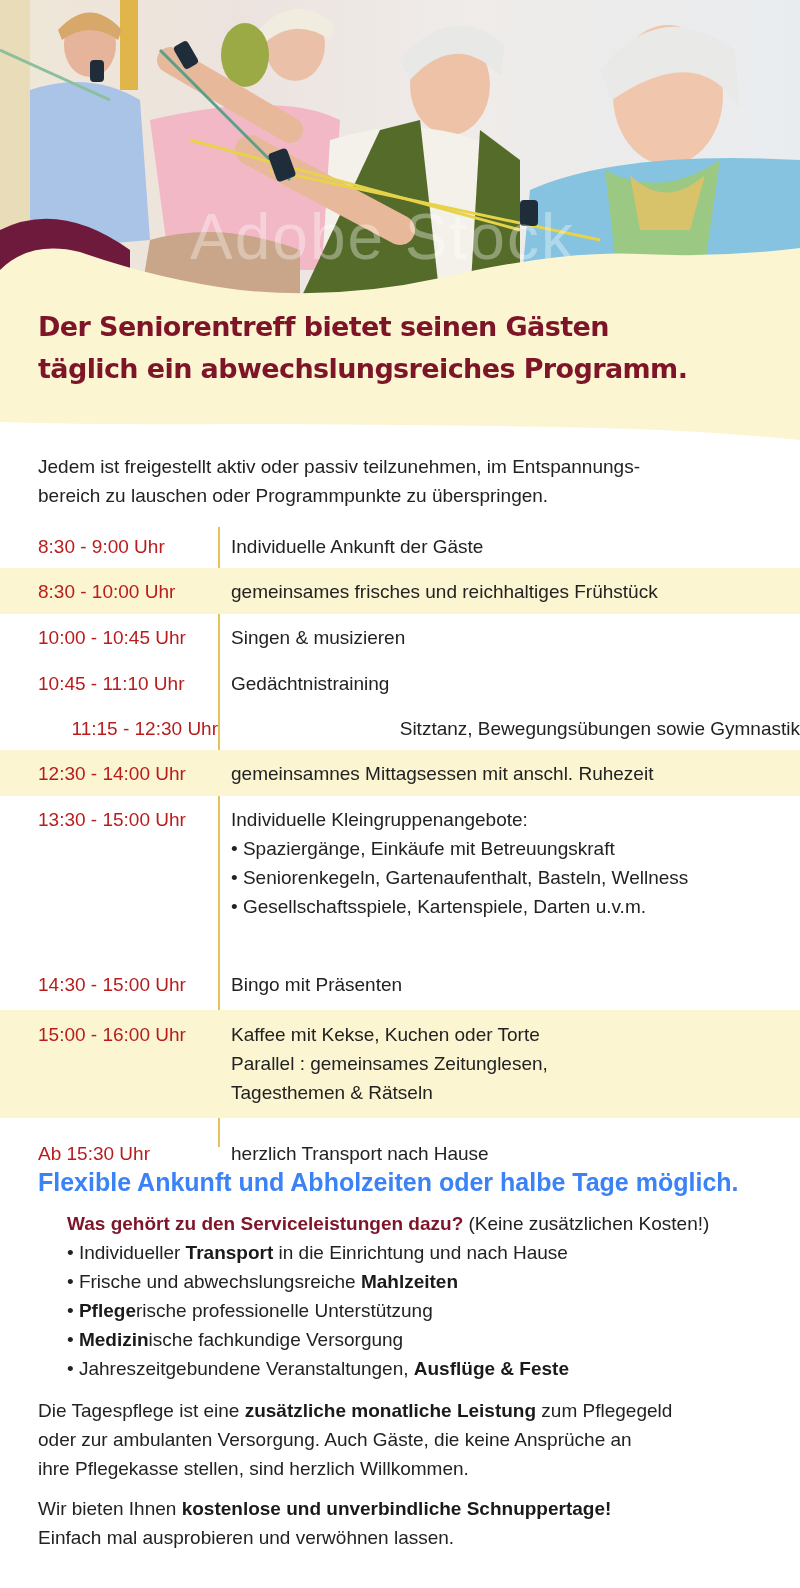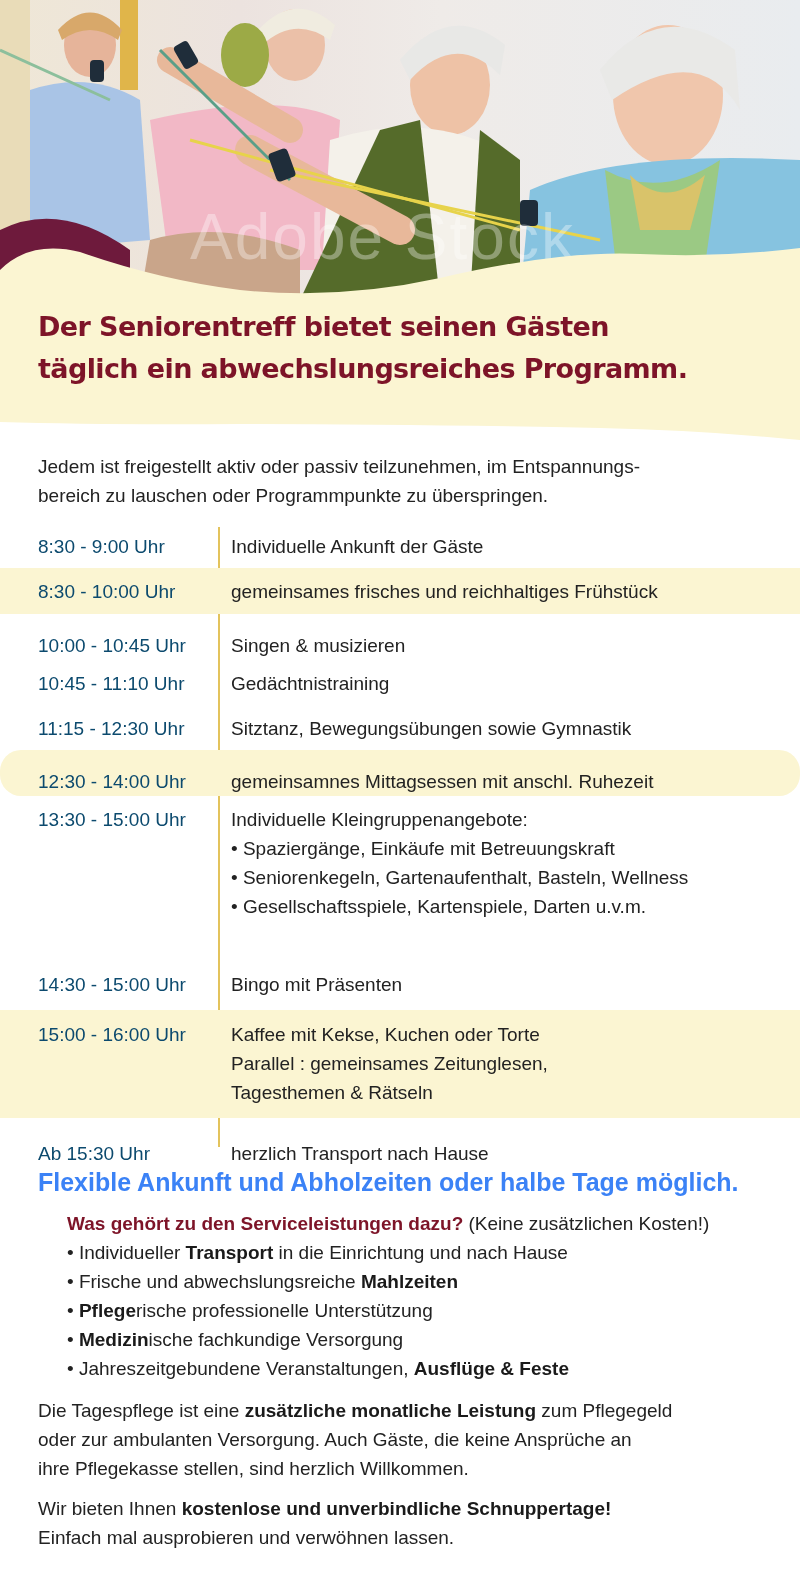--- a/index.html
+++ b/index.html
@@ -23,21 +23,21 @@
 
   .intro { position: absolute; left: 38px; top: 452px; width: 740px; font-size: 19px;
            line-height: 29px; color: #222; }
   .intro span { display: block; white-space: nowrap; }
 
   
   .schedule { position: absolute; left: 0; top: 524px; width: 800px; }
   .row { position: relative; display: flex; width: 800px; box-sizing: border-box; }
   .row.hl { background: #fbf5d2; }
   .row .time { width: 218px; padding-left: 38px; box-sizing: border-box; font-size: 19px;
-               line-height: 29px; white-space: nowrap; color: #0c4a6e; }
+               line-height: 29px; white-space: nowrap; color: #b91c1c; }
   .row .desc { flex: 1; padding-left: 13px; font-size: 19px; line-height: 29px; color: #222; }
   .row .desc span { display: block; white-space: nowrap; }
   .vline { position: absolute; left: 218px; top: 527px; width: 2px; height: 620px; background: #e3c35c; }
 
   
   .flex-note { position: absolute; left: 38px; top: 1168px; font-size: 25px; font-weight: bold;
                line-height: 29px; color: #3b82f6; white-space: nowrap; }
   .services { position: absolute; left: 38px; top: 1209px; width: 760px; font-size: 19px; line-height: 29px; }
   .services .q { color: #7d1428; font-weight: bold; }
   .services .note { color: #222; }
@@ -119,39 +119,39 @@
     <div class="desc">
         <span>Individuelle Ankunft der Gäste</span>
       </div>
   </div>
   <div class="row hl" style="height:46px;padding-top:9px;box-sizing:border-box;">
     <div class="time">8:30 - 10:00 Uhr</div>
     <div class="desc">
         <span>gemeinsames frisches und reichhaltiges Frühstück</span>
       </div>
   </div>
-  <div class="row" style="height:46px;padding-top:17px;box-sizing:border-box;">
+  <div class="row" style="height:46px;padding-top:9px;box-sizing:border-box;">
     <div class="time">10:00 - 10:45 Uhr</div>
     <div class="desc">
         <span>Singen &amp; musizieren</span>
       </div>
   </div>
   <div class="row" style="height:46px;padding-top:9px;box-sizing:border-box;">
     <div class="time">10:45 - 11:10 Uhr</div>
     <div class="desc">
         <span>Gedächtnistraining</span>
       </div>
   </div>
-  <div class="row" style="height:44px;padding-top:8px;box-sizing:border-box;">
+  <div class="row" style="height:44px;padding-top:8px;box-sizing:border-box;text-align:right;">
     <div class="time">11:15 - 12:30 Uhr</div>
     <div class="desc">
         <span>Sitztanz, Bewegungsübungen sowie Gymnastik</span>
       </div>
   </div>
-  <div class="row hl" style="height:46px;padding-top:17px;box-sizing:border-box;border-radius:21px;">
+  <div class="row hl" style="height:46px;padding-top:9px;box-sizing:border-box;">
     <div class="time">12:30 - 14:00 Uhr</div>
     <div class="desc">
         <span>gemeinsamnes Mittagsessen mit anschl. Ruhezeit</span>
       </div>
   </div>
   <div class="row" style="height:162px;padding-top:9px;box-sizing:border-box;">
     <div class="time">13:30 - 15:00 Uhr</div>
     <div class="desc">
       <span>Individuelle Kleingruppenangebote:</span>
       <span>• Spaziergänge, Einkäufe mit Betreuungskraft</span>

